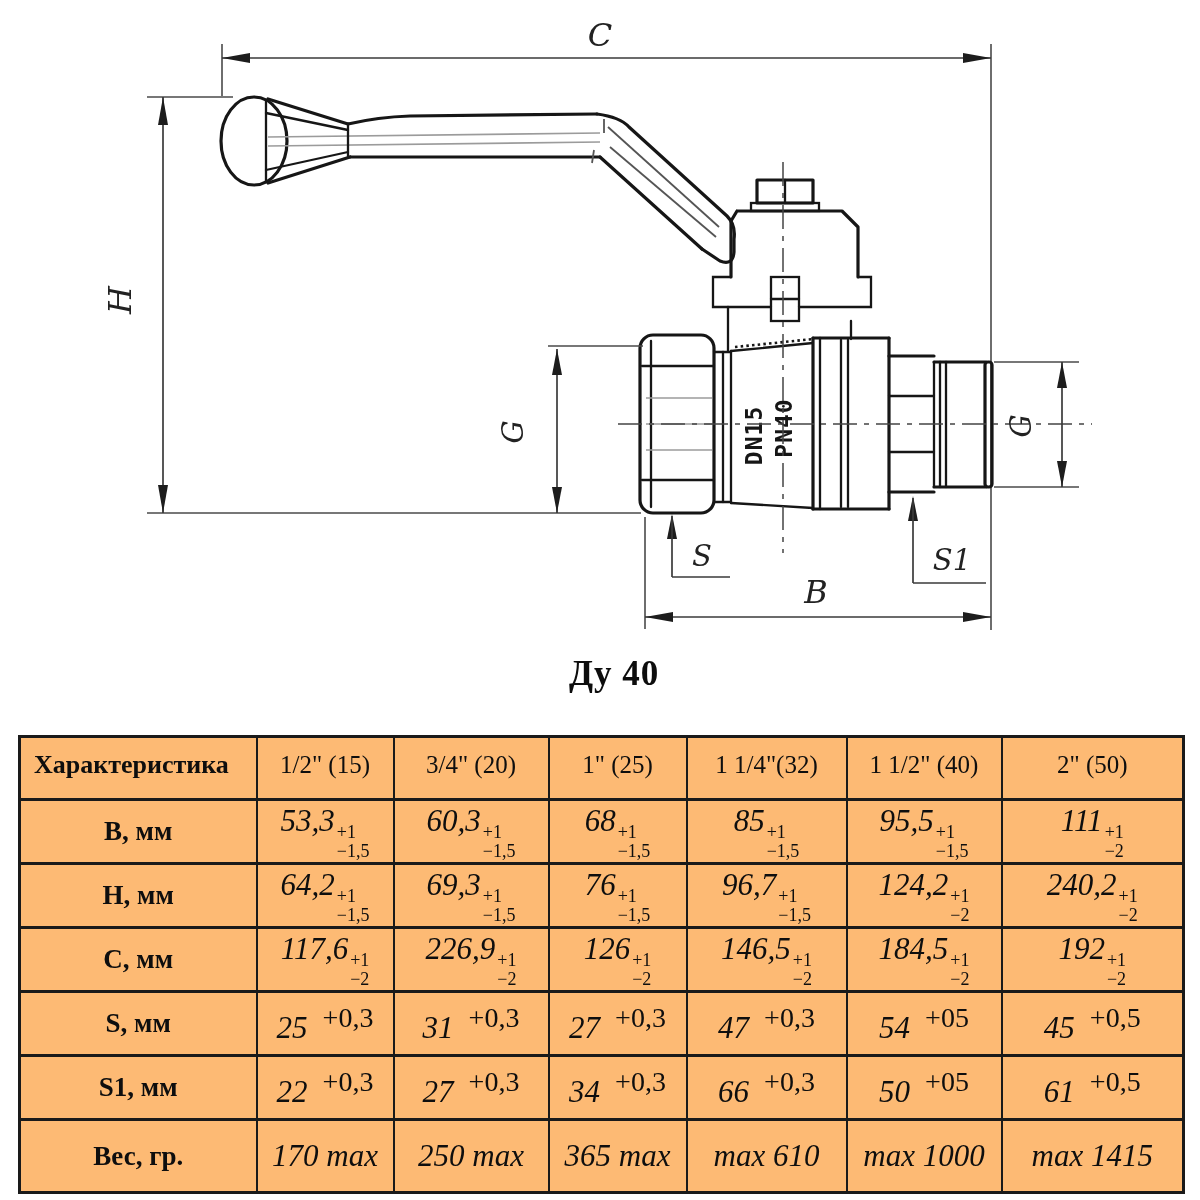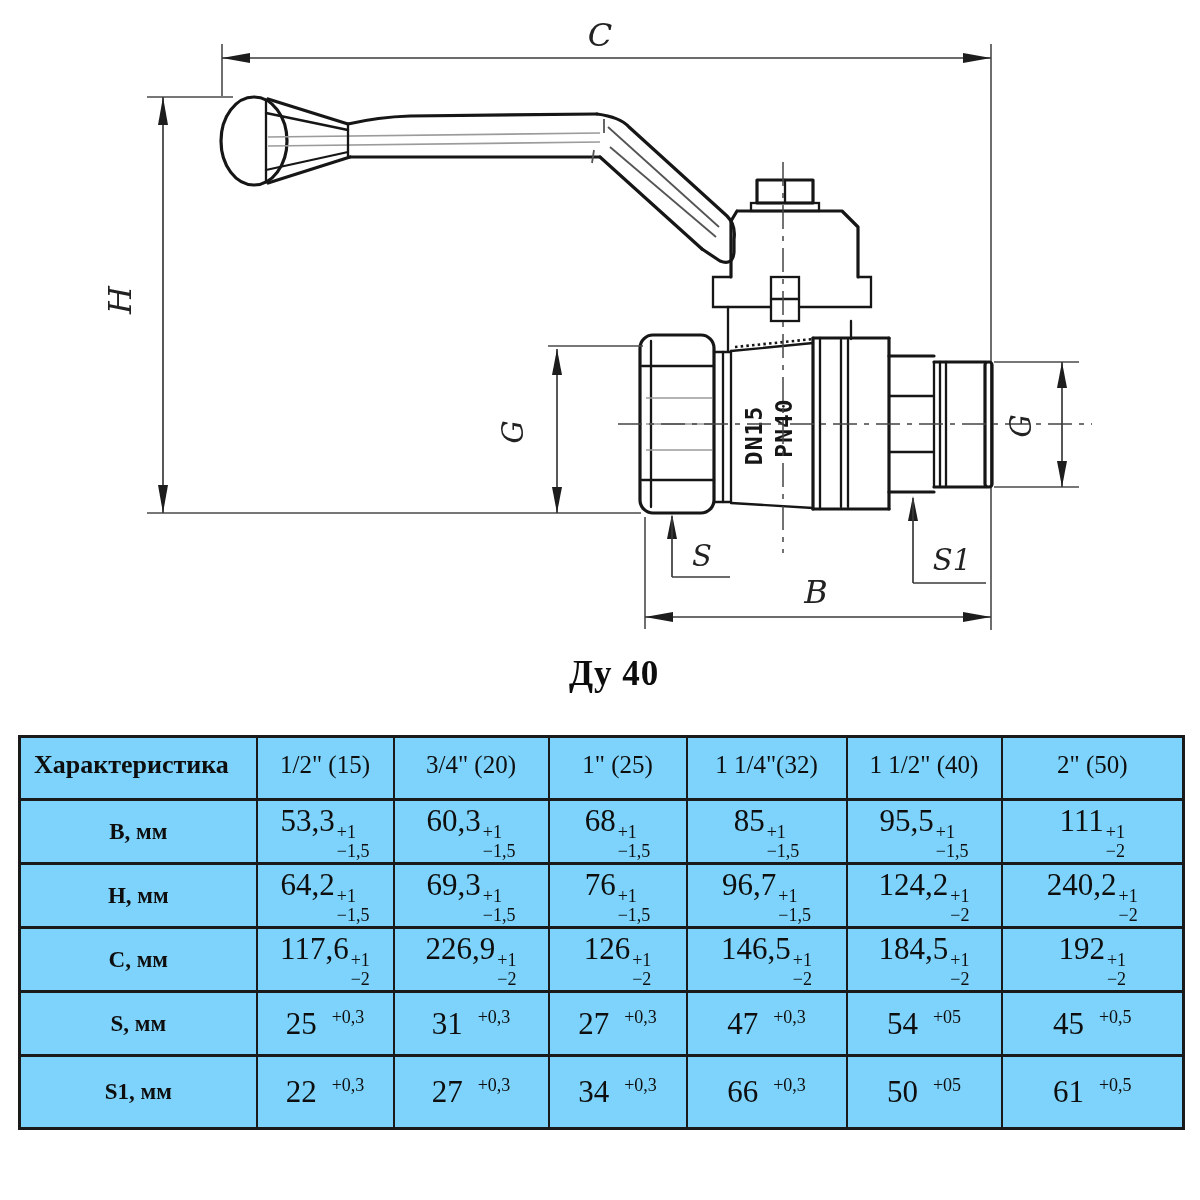--- a/index.html
+++ b/index.html
@@ -16,34 +16,34 @@
   .center{stroke:#444;stroke-width:1.5;fill:none;stroke-dasharray:24 7 5 7;}
   .knurl{stroke:#161616;stroke-width:2.6;fill:none;stroke-dasharray:2.5 3.2;}
   .dimtext{font-family:"DejaVu Serif", serif;font-style:italic;font-size:32px;fill:#222;}
   .dimtext-sm{font-family:"DejaVu Serif", serif;font-style:italic;font-size:29px;fill:#222;}
   .marktext{font-family:"DejaVu Sans Mono", monospace;font-weight:bold;font-size:23px;
             letter-spacing:1px;fill:#161616;}
   #caption{position:absolute;left:546px;top:654px;font-family:Liberation Serif, serif;
            font-weight:bold;font-size:35px;color:#0d0d0d;letter-spacing:1px;margin-left:23px;}
   
   #spec-table{position:absolute;left:18px;top:735px;width:1164px;border-collapse:collapse;
-              table-layout:fixed;background:#7dd3fc;border:3px solid #1a1a1a;}
+              table-layout:fixed;background:#fdba74;border:3px solid #1a1a1a;}
   #spec-table th,#spec-table td{border:2px solid #1a1a1a;border-top-width:3px;border-bottom-width:3px;
               text-align:center;vertical-align:middle;padding:0;color:#0e0e0e;}
   #spec-table thead tr{height:63px;}
   #spec-table tbody tr{height:64px;}
   #spec-table tbody tr:last-child{height:73px;}
   .charhead{font-weight:bold;font-size:26px;text-align:left !important;padding-left:13px !important;
             vertical-align:top !important;padding-top:12px !important;}
   .colhead{font-weight:normal;font-size:25px;vertical-align:top !important;padding-top:13px !important;}
-  .rowlabel{font-weight:bold;font-size:23px;}
-  .base{font-size:31px;}
+  .rowlabel{font-weight:bold;font-size:27px;}
+  .base{font-size:31px;font-style:italic;}
   .tolstack{display:inline-flex;flex-direction:column;line-height:1.02;font-size:18px;
             vertical-align:-7px;margin-left:2px;text-align:left;}
-  .suponly{font-size:18px;vertical-align:11px;margin-left:15px;}
+  .suponly{font-size:28px;vertical-align:11px;margin-left:15px;}
 </style>
 </head>
 <body>
 
 <div id="stage">
 
   <svg id="drawing-svg" width="1200" height="732" viewBox="0 0 1200 732">
 
     <g>
       <line class="extline" x1="222" y1="44" x2="222" y2="96"></line>
@@ -303,16 +303,25 @@
         </tr>
         <tr>
           <th class="rowlabel">S1, мм</th>
           <td><span class="base">22</span><span class="suponly">+0,3</span></td>
           <td><span class="base">27</span><span class="suponly">+0,3</span></td>
           <td><span class="base">34</span><span class="suponly">+0,3</span></td>
           <td><span class="base">66</span><span class="suponly">+0,3</span></td>
           <td><span class="base">50</span><span class="suponly">+05</span></td>
           <td><span class="base">61</span><span class="suponly">+0,5</span></td>
         </tr>
+        <tr>
+          <th class="rowlabel">Вес, гр.</th>
+          <td><span class="base">170 max</span></td>
+          <td><span class="base">250 max</span></td>
+          <td><span class="base">365 max</span></td>
+          <td><span class="base">max 610</span></td>
+          <td><span class="base">max 1000</span></td>
+          <td><span class="base">max 1415</span></td>
+        </tr>
       </tbody>
   </table>
 
 </div>
 
 </body></html>

